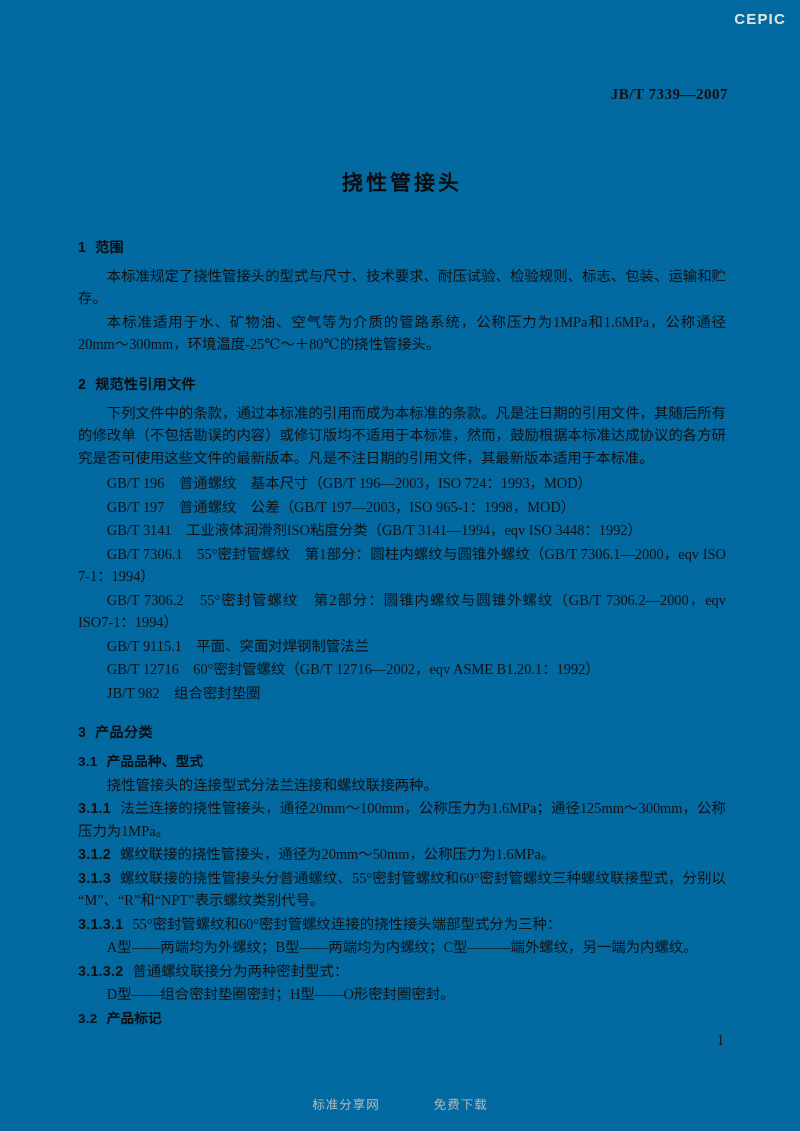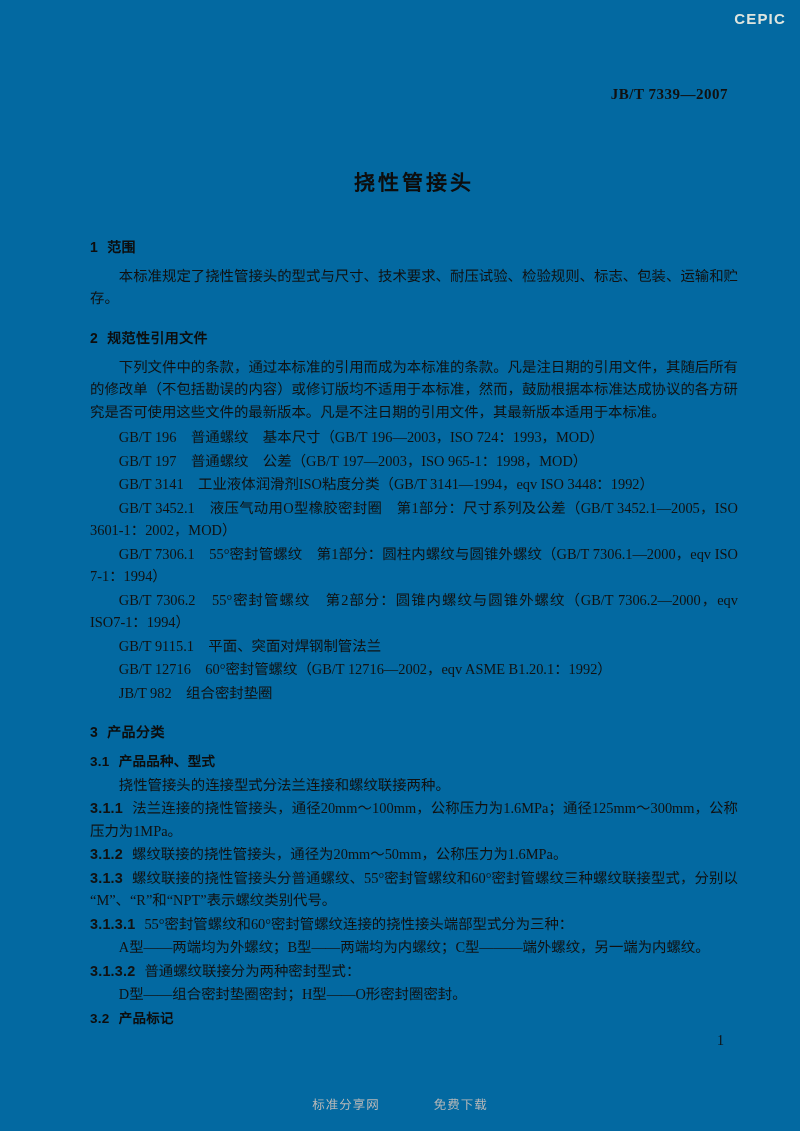--- a/index.html
+++ b/index.html
@@ -44,21 +44,21 @@
     font-size: 15px;
     font-weight: bold;
     letter-spacing: 0.5px;
     color: #111;
     white-space: nowrap;
   }
 
   
   .content {
     position: absolute;
-    left: 90px;
+    left: 78px;
     top: 150px;
     width: 648px;
   }
 
   .doc-title {
     text-align: center;
     font-family: "Liberation Sans", "DejaVu Sans", sans-serif;
     font-size: 21px;
     font-weight: bold;
     letter-spacing: 3px;
@@ -176,31 +176,31 @@
   <div class="doc-header">JB/T 7339—2007</div>
 
   <div class="content">
 
     <div class="doc-title">挠性管接头</div>
 
     <h2 class="clause">
       <span class="num">1</span><span>范围</span>
     </h2>
     <p class="para">本标准规定了挠性管接头的型式与尺寸、技术要求、耐压试验、检验规则、标志、包装、运输和贮存。</p>
+    <p class="para">本标准适用于水、矿物油、空气等为介质的管路系统，公称压力为1MPa和1.6MPa，公称通径20mm～300mm，环境温度-25℃～＋80℃的挠性管接头。</p>
 
     <h2 class="clause">
       <span class="num">2</span><span>规范性引用文件</span>
     </h2>
     <p class="para">下列文件中的条款，通过本标准的引用而成为本标准的条款。凡是注日期的引用文件，其随后所有的修改单（不包括勘误的内容）或修订版均不适用于本标准，然而，鼓励根据本标准达成协议的各方研究是否可使用这些文件的最新版本。凡是不注日期的引用文件，其最新版本适用于本标准。</p>
 
     <ul class="ref-list">
       <li>GB/T 196　普通螺纹　基本尺寸（GB/T 196—2003，ISO 724：1993，MOD）</li>
       <li>GB/T 197　普通螺纹　公差（GB/T 197—2003，ISO 965-1：1998，MOD）</li>
       <li>GB/T 3141　工业液体润滑剂ISO粘度分类（GB/T 3141—1994，eqv ISO 3448：1992）</li>
-      <li>GB/T 3452.1　液压气动用O型橡胶密封圈　第1部分：尺寸系列及公差（GB/T 3452.1—2005，ISO 3601-1：2002，MOD）</li>
       <li>GB/T 7306.1　55°密封管螺纹　第1部分：圆柱内螺纹与圆锥外螺纹（GB/T 7306.1—2000，eqv ISO 7-1：1994）</li>
       <li>GB/T 7306.2　55°密封管螺纹　第2部分：圆锥内螺纹与圆锥外螺纹（GB/T 7306.2—2000，eqv ISO7-1：1994）</li>
       <li>GB/T 9115.1　平面、突面对焊钢制管法兰</li>
       <li>GB/T 12716　60°密封管螺纹（GB/T 12716—2002，eqv ASME B1.20.1：1992）</li>
       <li>JB/T 982　组合密封垫圈</li>
     </ul>
 
     <h2 class="clause">
       <span class="num">3</span><span>产品分类</span>
     </h2>

